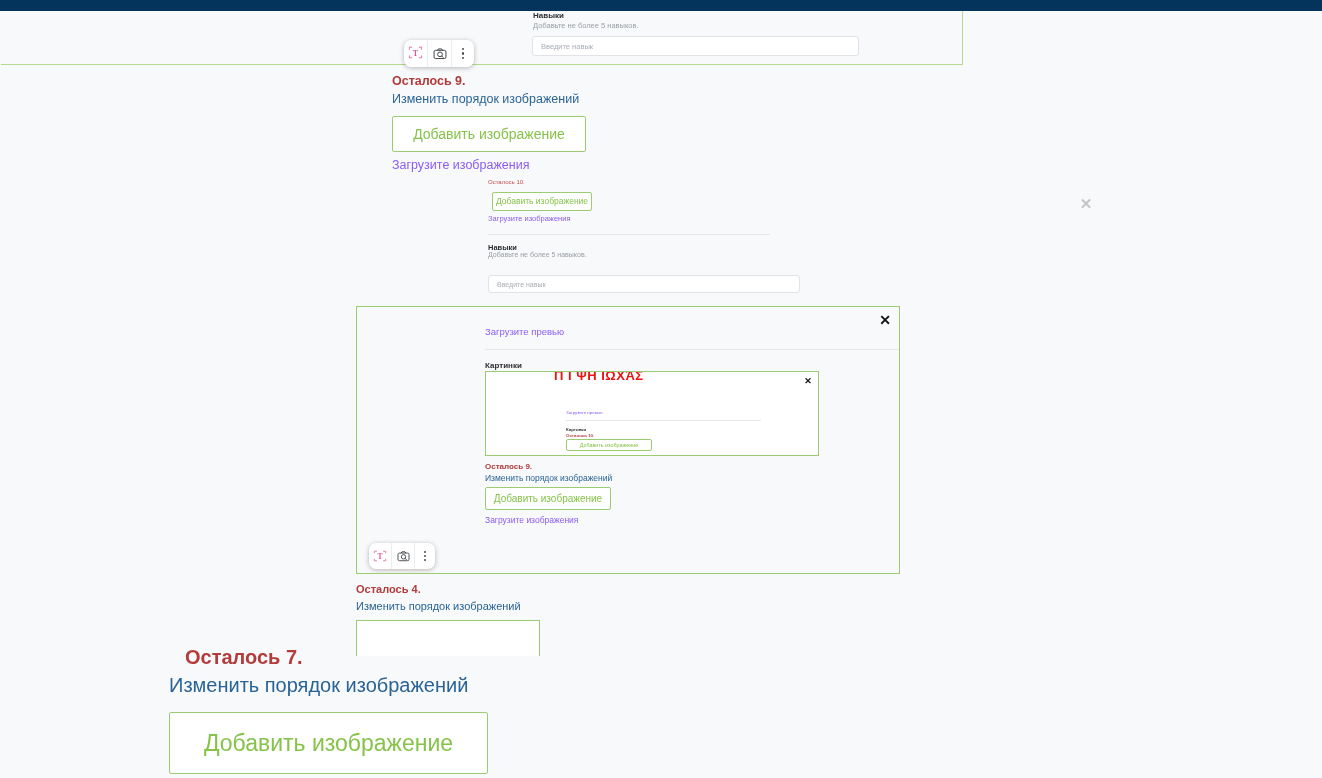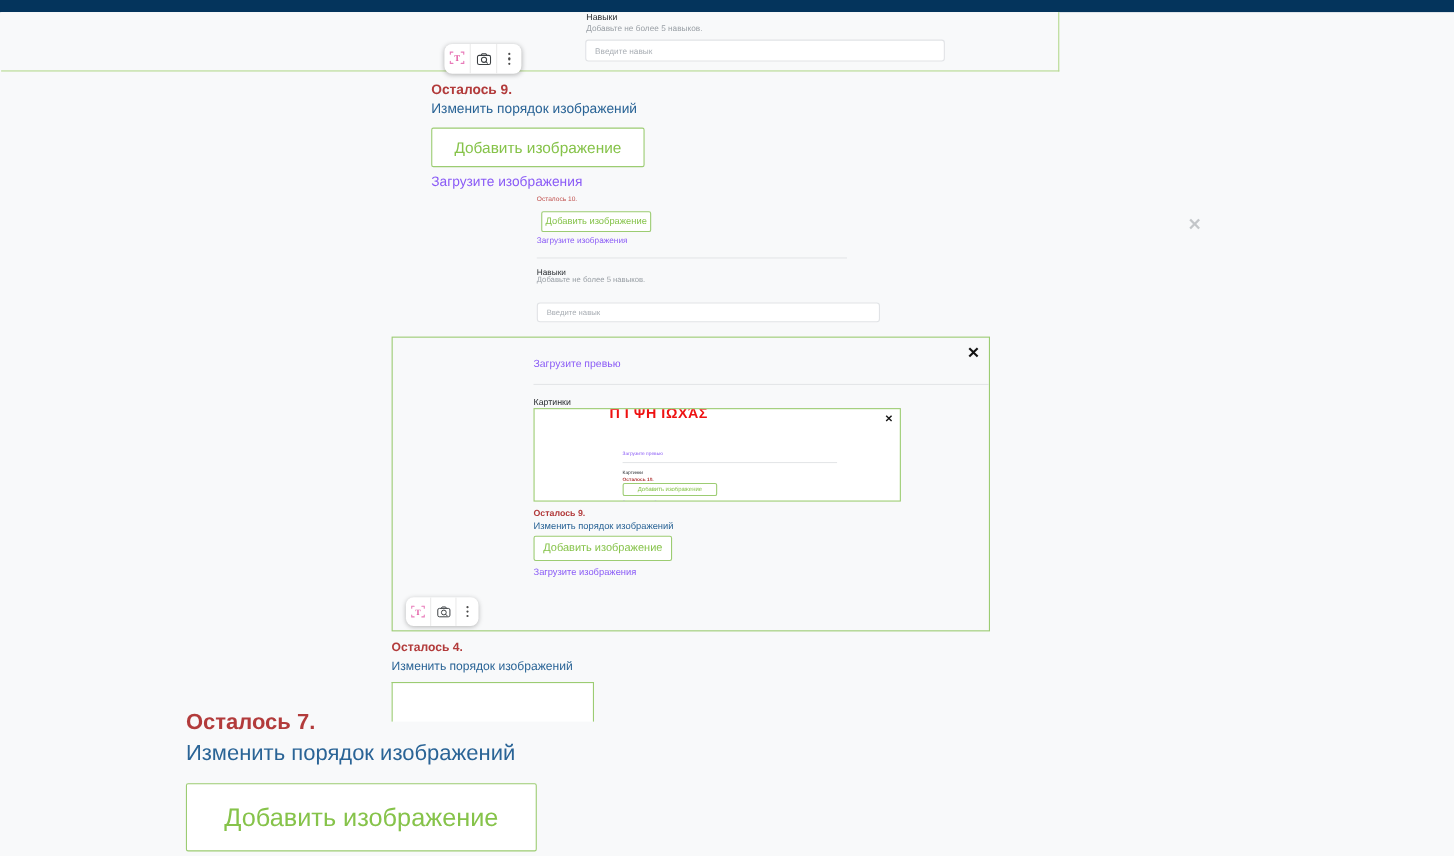--- a/index.html
+++ b/index.html
@@ -13,21 +13,21 @@
 
   
   .navbar {
     position: absolute; left:0; top:0; width:1322px; height:11px;
     background:#04345c;
   }
 
   
   .hr { border:0; border-top:1px solid #e4e6e8; width:100%; }
 
-  .lbl-bold { color:#2b2f33; font-weight:normal; }
+  .lbl-bold { color:#2b2f33; font-weight:bold; }
   .lbl-muted { color:#9aa0a6; }
   .txt-red { color:#b23b3b; font-weight:bold;text-align:center; }
   .txt-blue { color:#2a6496; font-weight:normal; }
   .txt-redlight { color:#8b5cf6; }
 
   .btn-green {
     display:inline-block;
     border:1px solid #9ccc72;
     background:#ffffff;
     color:#86c34a;
@@ -63,21 +63,21 @@
     color:#e255a1; font-weight:bold;
     line-height:1;
   }
   .tb-dots { display:flex; flex-direction:column; align-items:center; justify-content:center; }
   .tb-dots i { display:block; background:#4a4a4a; border-radius:50%; }
 
   
   .x-close { display:flex; align-items:center; justify-content:center; font-weight:bold; cursor:pointer; }
 
   
-  .l0-status { position:absolute; left:169px; top:646px; font-size:20px; }
+  .l0-status { position:absolute; left:185px; top:646px; font-size:20px; }
   .l0-reorder { position:absolute; left:169px; top:674px; font-size:20px; }
   .l0-addbtn  { position:absolute; left:169px; top:712px; width:319px; height:62px;
                 font-size:23px; line-height:60px; }
 
   
   .l1-frame {
     position:absolute; left:356px; top:306px; width:544px; height:268px;
     border:1px solid #9ccc72; background:#f8f9fa; overflow:hidden;
   }
   .l1-x { position:absolute; right:5px; top:4px; width:18px; height:18px; font-size:14px; color:#111; }

